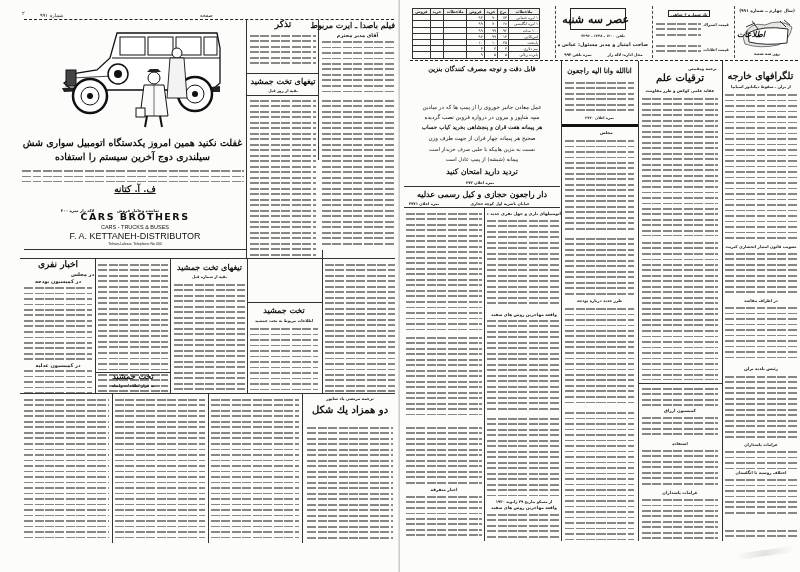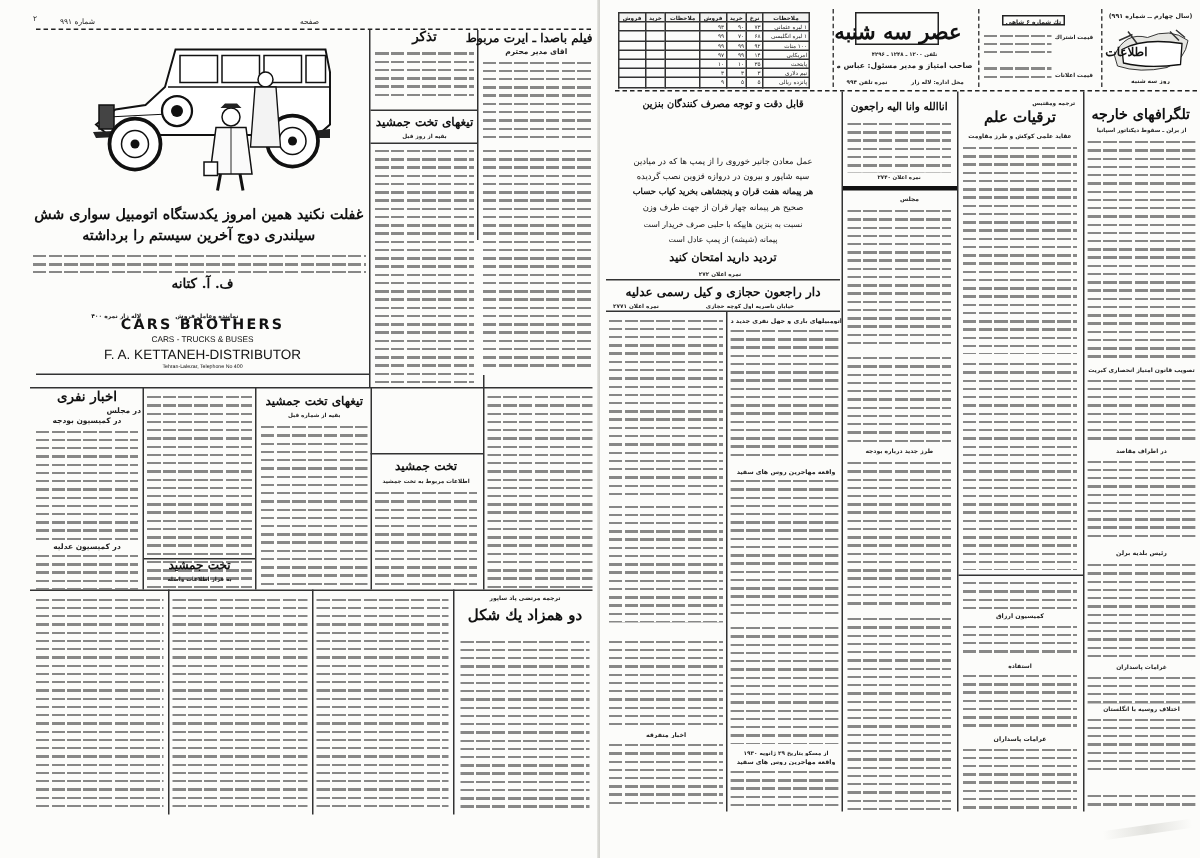--- a/index.html
+++ b/index.html
@@ -69,23 +69,23 @@
 
       <ellipse cx="102" cy="50" rx="6" ry="6" fill="#fff" stroke="#111"></ellipse>
       <path d="M95 44 L109 44 L106 41 L98 41 Z" fill="#222"></path>
       <path d="M92 57 L112 57 L116 88 L88 88 Z" fill="#fafafa" stroke="#111" stroke-width="1"></path>
       <line x1="102" y1="57" x2="102" y2="88" stroke="#111" stroke-width="0.6"></line>
       <rect x="84" y="80" width="9" height="9" fill="#fff" stroke="#111"></rect>
       <path d="M95 88 L93 99 M108 88 L110 99" stroke="#111" stroke-width="2"></path>
     </svg>
   </div>
   <div class="headline" style="left:20px;top:137px;width:225px;font-size:9.5px;">غفلت نکنید همین امروز یکدستگاه اتومبیل سواری شش</div>
-  <div class="headline" style="left:20px;top:151px;width:225px;font-size:9.5px;">سیلندری دوج آخرین سیستم را برداشته</div>
+  <div class="headline" style="left:20px;top:151px;width:225px;font-size:9.5px;">سیلندری دوج آخرین سیستم را استفاده</div>
   <div class="fill" style="left:22px;top:168px;width:222px;height:14px;"></div>
-  <div class="headline" style="left:60px;top:184px;width:150px;font-size:9px;">ف. آ. کتانه</div>
+  <div class="headline" style="left:60px;top:184px;width:150px;font-size:9px;text-decoration:underline;">ف. آ. کتانه</div>
   <div class="sub" style="left:98px;top:208px;width:80px;font-size:4px;">نماینده وعامل فروش</div>
   <div class="sub" style="left:55px;top:208px;width:45px;font-size:4px;">لاله زار نمره ۴۰۰</div>
   <div class="en" style="left:40px;top:211px;width:190px;font-size:9.5px;font-weight:bold;letter-spacing:1.5px;font-family:'DejaVu Sans',sans-serif;">CARS BROTHERS</div>
   <div class="en" style="left:40px;top:224px;width:190px;font-size:5.5px;">CARS - TRUCKS &amp; BUSES</div>
   <div class="en" style="left:40px;top:231px;width:190px;font-size:9px;">F. A. KETTANEH-DISTRIBUTOR</div>
   <div class="en" style="left:40px;top:242px;width:190px;font-size:3.5px;">Tehran-Lalezar, Telephone No 400</div>
 
   <div class="rule-v" style="left:246px;top:20px;height:238px;"></div>
   <div class="rule-v" style="left:318px;top:20px;height:140px;"></div>
   <div class="rule-hs" style="left:24px;top:249px;width:222px;"></div>
@@ -221,21 +221,21 @@
           <td>۹</td>
           <td></td>
           <td></td>
           <td></td>
         </tr>
   </tbody>
     </table>
   <div class="rule-vd" style="left:155px;top:6px;height:52px;"></div>
 
   <div class="masthead-box" style="left:170px;top:8px;width:56px;height:22px;">
-    <div class="headline" style="left:16px;top:4px;width:54px;font-size:14px;position:absolute;">عصر سه شنبه</div>
+    <div class="headline" style="left:4px;top:4px;width:54px;font-size:11px;position:absolute;">عصر سه شنبه</div>
   </div>
   <div class="sub" style="left:158px;top:34px;width:90px;font-size:3.6px;">تلفن ۱۲۰۰ ـ ۱۲۴۸ ـ ۴۲۹۶</div>
   <div class="sub" style="left:158px;top:41px;width:90px;font-size:5px;">صاحب امتیاز و مدیر مسئول: عباس مسعودی</div>
   <div class="sub" style="left:200px;top:52px;width:50px;font-size:3.8px;">محل اداره: لاله زار</div>
   <div class="sub" style="left:158px;top:52px;width:40px;font-size:3.8px;">نمره تلفن ۹۹۴</div>
   <div class="rule-vd" style="left:252px;top:6px;height:52px;"></div>
 
   <div class="masthead-box" style="left:268px;top:10px;width:42px;height:7px;">
     <div class="sub" style="left:0;top:0.5px;width:40px;font-size:4px;position:absolute;">تك شماره ۶ شاهی</div>
   </div>
@@ -245,21 +245,21 @@
   <div class="fill" style="left:256px;top:43px;width:45px;height:13px;"></div>
   <div class="rule-vd" style="left:334px;top:6px;height:52px;"></div>
 
   <div class="sub" style="left:338px;top:8px;width:58px;font-size:4.2px;">(سال چهارم ــ شماره ۹۹۱)</div>
   <div class="abs" style="left:340px;top:15px;width:55px;height:35px;">
     <svg width="55" height="35" viewBox="0 0 55 35">
       <path d="M3 22 Q10 6 25 10 Q40 3 52 12 Q50 25 38 30 Q20 34 5 29 Z" fill="#e6e6e2" stroke="#222" stroke-width="0.6"></path>
       <path d="M6 12 L15 8 M12 6 L18 14 M40 6 L46 12 M44 5 L50 10" stroke="#333" stroke-width="1"></path>
       <path d="M8 18 Q22 10 48 14 L47 28 Q25 31 9 27 Z" fill="#fff" stroke="#111" stroke-width="0.9"></path>
     </svg>
-    <div class="headline" style="left:8px;top:14px;width:17px;font-size:8px;position:absolute;">اطلاعات</div>
+    <div class="headline" style="left:8px;top:14px;width:17px;font-size:8px;font-style:italic;position:absolute;">اطلاعات</div>
   </div>
   <div class="sub" style="left:338px;top:51px;width:58px;font-size:4px;">روز سه شنبه</div>
 
   <div class="rule-h" style="left:10px;top:60px;width:388px;"></div>
 
   <div class="headline" style="left:4px;top:65px;width:156px;font-size:6.5px;">قابل دقت و توجه مصرف کنندگان بنزین</div>
   <div class="headline" style="left:4px;top:104px;width:156px;font-size:5.6px;font-weight:normal;">عمل معادن جانیر خوروی را از پمپ ها که در میادین</div>
   <div class="headline" style="left:4px;top:114px;width:156px;font-size:5.6px;font-weight:normal;">سپه شاپور و بیرون در دروازه قزوین نصب گردیده</div>
   <div class="headline" style="left:4px;top:124px;width:156px;font-size:5.6px;">هر پیمانه هفت قران و پنجشاهی بخرید کیاب حساب</div>
   <div class="headline" style="left:4px;top:135px;width:156px;font-size:5.6px;font-weight:normal;">صحیح هر پیمانه چهار قران از جهت طرف وزن</div>

